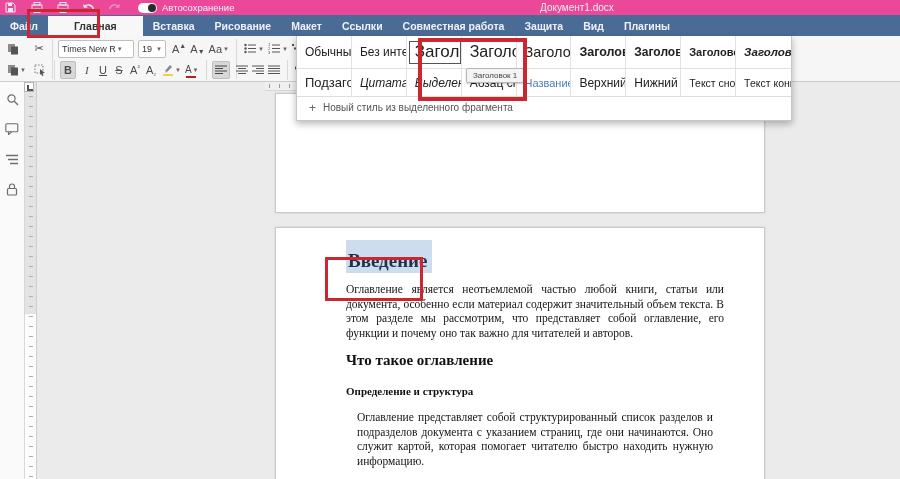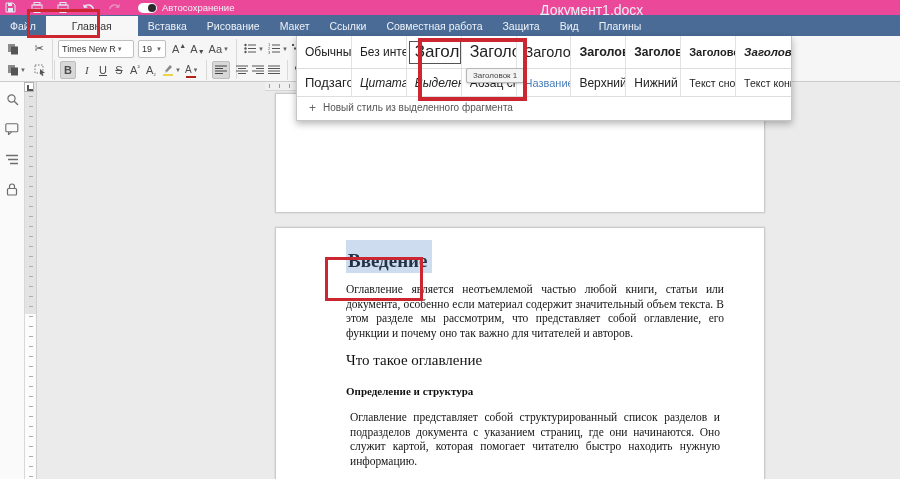--- a/index.html
+++ b/index.html
@@ -6,24 +6,24 @@
   html,body { width:900px; height:479px; }
   body { font-family:"Liberation Sans", sans-serif; background:#ebebeb; position:relative; overflow:hidden; }
 
   
   .titlebar { position:absolute; left:0; top:0; width:900px; height:15px; background:#ec4899; display:flex; align-items:center; padding-left:4px; }
   .tb-ico { width:13px; height:11px; margin-right:13px; display:flex; align-items:center; justify-content:center; cursor:pointer; }
   .tb-ico svg { display:block; }
   .toggle { width:19px; height:10px; background:#fdfdfd; border-radius:5px; position:relative; margin:0 5px 0 4px; cursor:pointer; }
   .toggle .knob { position:absolute; right:1px; top:1px; width:8px; height:8px; border-radius:50%; background:#2b2b2b; }
   .autosave-lbl { color:#f0f4f9; font-size:9.5px; }
-  .doc-title { position:absolute; left:540px; top:2px; color:#e9eef5; font-size:14px; }
+  .doc-title { position:absolute; left:540px; top:2px; color:#e9eef5; font-size:10px; }
 
   .menubar { position:absolute; left:0; top:15px; width:900px; height:21px; background:#4a6b95; display:flex; align-items:center; font-size:10.5px; color:#eef2f8; }
-  .mtab { padding:4px 10px; cursor:pointer; white-space:nowrap; }
+  .mtab { padding:4px 10px; cursor:pointer; white-space:nowrap;font-weight:bold; }
   .mtab.active { background:#f7f7f7; color:#333; padding:4px 26px; }
 
   
   .toolbar { position:absolute; left:0; top:36px; width:900px; height:46px; background:#f6f6f6; border-bottom:1px solid #cbcbcb; padding:2px 0 0 5px; }
   .tb-row { height:21px; display:flex; align-items:center; }
   .btn { min-width:16px; height:18px; display:flex; align-items:center; justify-content:center; color:#4d4d4d; font-size:11px; cursor:pointer; border-radius:2px; padding:0 2px; position:relative; }
   .btn.active { background:#d8d8d8; border:1px solid #bdbdbd; }
   .chev { font-size:6px; color:#666; margin-left:1px; }
   .sep { width:1px; height:40px; background:#d9d9d9; margin:0 5px; align-self:flex-start; position:relative; top:1px; }
   .combo { border:1px solid #bfbfbf; background:#fff; height:15px; display:flex; align-items:center; font-size:9px; color:#333; padding:8px 3px; border-radius:2px; margin-right:4px; cursor:pointer; }
@@ -51,23 +51,23 @@
   .canvas { position:absolute; left:37px; top:82px; width:863px; height:397px; background:#ebebeb; overflow:hidden; }
   .hruler { position:absolute; left:228px; top:0; width:31px; height:9px; background:#f0f0f0; border-bottom:1px solid #d6d6d6;
     background-image:repeating-linear-gradient(to right, transparent 0 4px, #9a9a9a 4px 5px, transparent 5px 10px); background-size:100% 4px; background-position:0 2px; background-repeat:no-repeat; }
   .page { position:absolute; left:238px; width:490px; background:#fff; border:1px solid #c9c9c9; box-shadow:0 0 2px rgba(0,0,0,.12); }
   .page1 { top:11px; height:120px; }
   .page2 { top:145px; height:300px; padding:22px 40px 0 70px; }
   .doc-serif { font-family:"Liberation Serif", serif; }
   .doc-h1 { font-size:19px; font-weight:bold; color:#223347; margin:0 0 10px; }
   .doc-h1 .selhl { background:#cdddef; padding:10px 4px 2px 2px; }
   .doc-p { font-size:11.5px; line-height:14.5px; color:#141414; text-align:justify; margin:0 0 12px; }
-  .doc-h2 { font-size:15px; font-weight:normal; color:#111; margin:0 0 16px; }
+  .doc-h2 { font-size:15px; font-weight:bold; color:#111; margin:0 0 16px; }
   .doc-h3 { font-size:11px; font-weight:bold; color:#111; margin:0 0 13px; }
-  .doc-p2 { margin:4px; }
+  .doc-p2 { margin:11px; }
 
   
   .styles-panel { position:absolute; left:296px; top:36px; width:496px; height:85px; background:#fff; border:1px solid #c6c6c6; border-top:none; box-shadow:0 3px 7px rgba(0,0,0,.28); z-index:40; }
   .srow { display:grid; grid-template-columns:repeat(9,1fr); }
   .srow1 { height:33px; border-bottom:1px solid #dedede; }
   .srow2 { height:28px; border-bottom:1px solid #dedede; }
   .cell { display:flex; align-items:center; padding-left:8px; overflow:hidden; white-space:nowrap; border-right:1px solid #e2e2e2; color:#222; cursor:pointer; }
   .cell:last-child { border-right:none; }
   .s-normal,.s-nospace { font-size:12px; }
   .s-h2 { font-size:16px; } .s-h3 { font-size:14.5px; }

